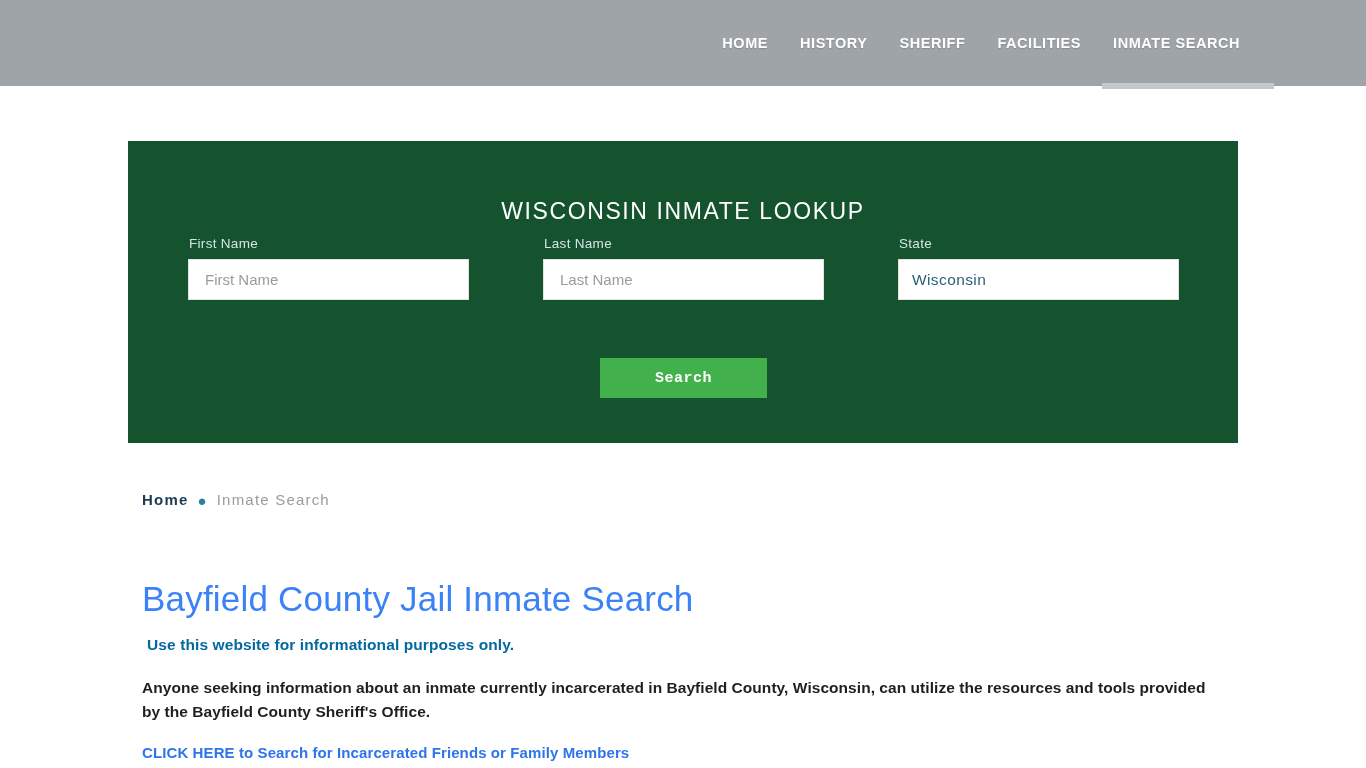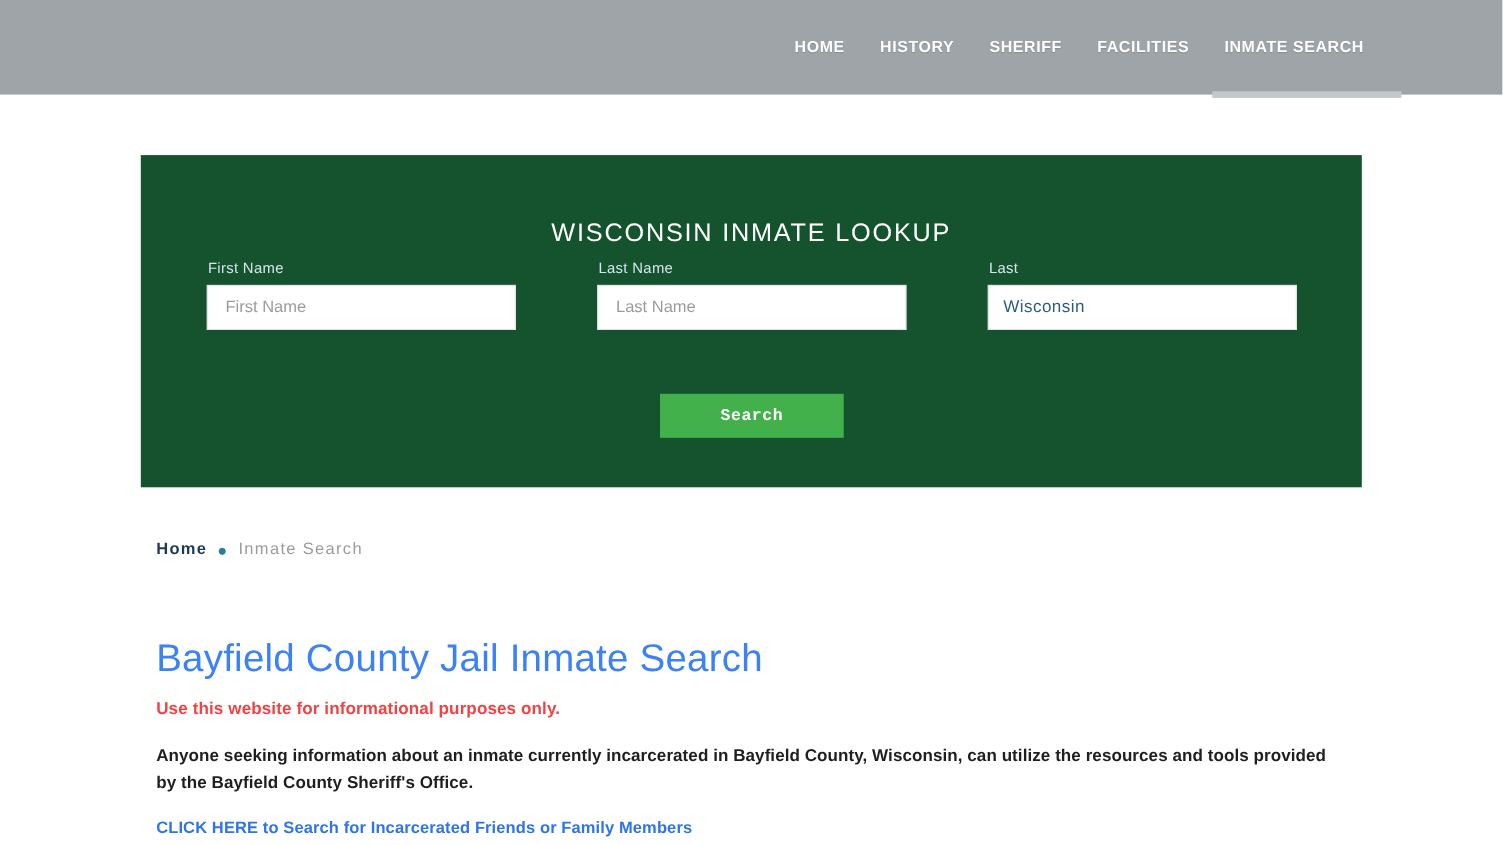--- a/index.html
+++ b/index.html
@@ -187,25 +187,25 @@
   .page-title {
     margin: 68px 0 4px 0;
     font-family: "Liberation Sans Narrow", "Liberation Sans", sans-serif;
     font-size: 35px;
     font-weight: normal;
     color: #3b82f6;
     letter-spacing: 0.2px;
     line-height: 42px;
   }
   .lede {
-    margin: 16px 0 0 0;
+    margin: 16px 0 0 5px;
     font-family: "Liberation Sans Narrow", "Liberation Sans", sans-serif;
     font-size: 15.5px;
     font-weight: bold;
-    color: #ef4444;
+    color: #0369a1;
     letter-spacing: 0.1px;
   }
   .body-par {
     margin: 22px 0 0 0;
     width: 1075px;
     font-family: "Liberation Sans Narrow", "Liberation Sans", sans-serif;
     font-size: 15.5px;
     font-weight: bold;
     color: #1f1f1f;
     line-height: 24px;
@@ -243,21 +243,21 @@
     <label class="field-label">First Name</label>
     <input class="field-input" type="text" placeholder="First Name" style="">
   </div>
 
   <div class="field field-last">
     <label class="field-label">Last Name</label>
     <input class="field-input" type="text" placeholder="Last Name" style="">
   </div>
 
   <div class="field field-state">
-    <label class="field-label">Last</label>
+    <label class="field-label">State</label>
     <input class="field-select" type="text" readonly="" value="Wisconsin" style="">
   </div>
 
   <button class="search-button">Search</button>
 </section>
 
 <main class="content">
   <div class="breadcrumb">
     <a class="crumb-home" href="#">Home</a>
     <span class="crumb-sep">●</span>

